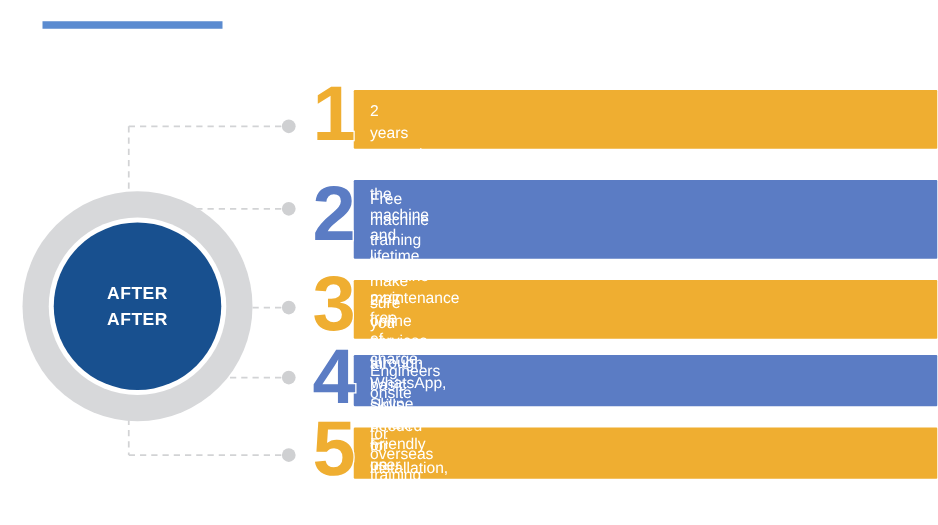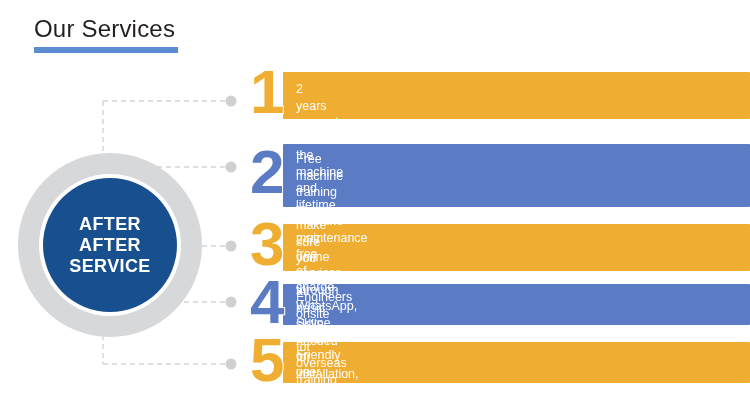--- a/index.html
+++ b/index.html
@@ -58,21 +58,21 @@
     width:134px; height:134px;
     border-radius:50%;
     background:#18508f;
     display:flex;
     flex-direction:column;
     align-items:center;
     justify-content:center;
   }
   .hub-line {
     color:#ffffff;
-    font-size:18px;
+    font-size:14px;
     font-weight:bold;
     line-height:21px;
     letter-spacing:0.4px;
     text-align:center;
   }
 
   
   .row {
     position:absolute;
     left:250px;
@@ -135,21 +135,20 @@
 
   #row-5 { top:342px; }
   #row-5 .row-bar { height:41px; }
   #row-5 .row-num { top:-13px; }
   #row-5 .row-text { top:5px; }
 </style>
 </head>
 <body>
 
 <div id="title-block">
-  <div id="page-title">Our Services</div>
   <div id="title-underline"></div>
 </div>
 
 <svg id="connector-layer" viewBox="0 0 750 420" width="750" height="420" aria-hidden="true">
   <g stroke="#d2d3d5" stroke-width="1.4" fill="none" stroke-dasharray="5,4">
     <line x1="103" y1="101" x2="103" y2="364"></line>
     <line x1="103" y1="101" x2="225" y2="101"></line>
     <line x1="103" y1="167" x2="225" y2="167"></line>
     <line x1="103" y1="246" x2="225" y2="246"></line>
     <line x1="103" y1="302" x2="225" y2="302"></line>
@@ -163,21 +162,20 @@
     <circle cx="231" cy="364" r="5.5"></circle>
   </g>
 </svg>
 
 <div id="hub">
   <div id="hub-outer-ring"></div>
   <div id="hub-white-gap"></div>
   <div id="hub-inner">
     <div class="hub-line">AFTER</div>
     <div class="hub-line">AFTER</div>
-    <div class="hub-line">SERVICE</div>
   </div>
 </div>
 
 <div class="row row-orange" id="row-1">
   <div class="row-bar"></div>
   <div class="row-num">1</div>
   <div class="row-text">2 years guarantee of the machine and lifetime machine maintenance free of charge.</div>
 </div>
 
 <div class="row row-blue" id="row-2">

